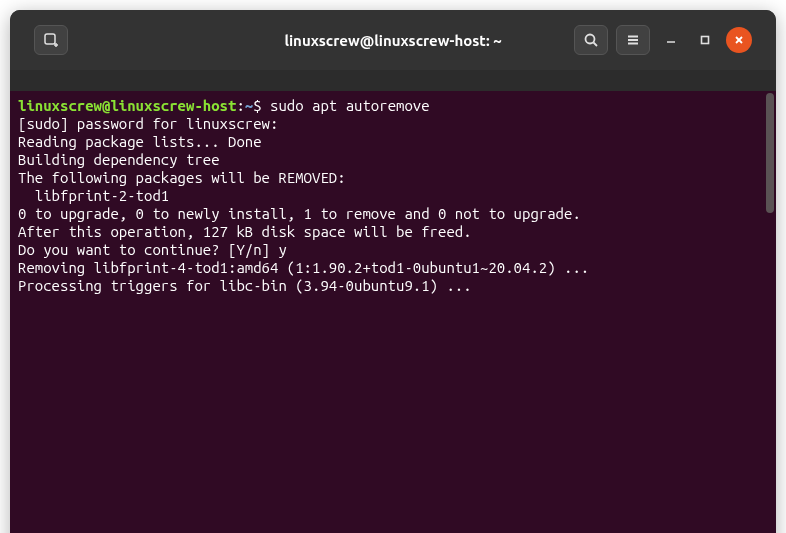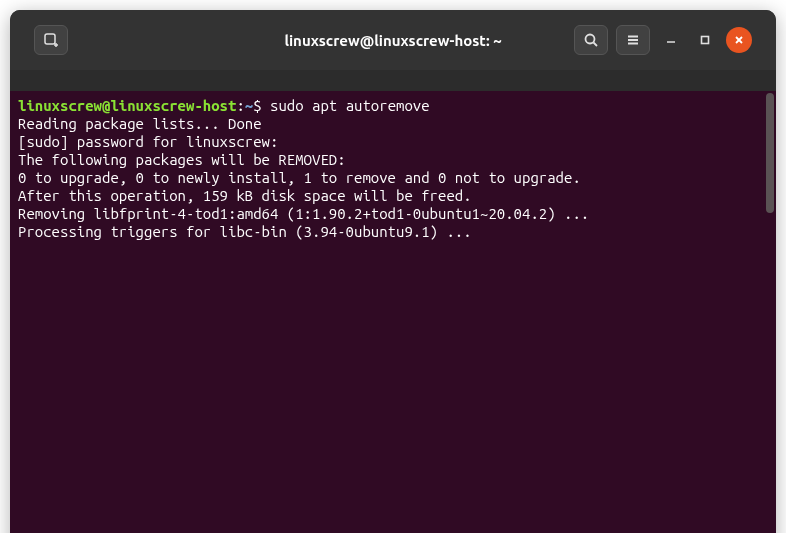--- a/index.html
+++ b/index.html
@@ -166,25 +166,28 @@
         <svg viewBox="0 0 12 12" stroke="currentColor" stroke-width="1.8">
           <line x1="3" y1="3" x2="9" y2="9"></line>
           <line x1="9" y1="3" x2="3" y2="9"></line>
         </svg>
       </div>
     </div>
   </div>
 
   <div class="terminal">
     <div class="line"><span class="user">linuxscrew@linuxscrew-host</span><span class="colon">:</span><span class="cwd">~</span><span class="dollar">$</span> <span class="cmd">sudo apt autoremove</span></div>
+    <div class="line">[sudo] password for linuxscrew:</div>
     <div class="line">Reading package lists... Done</div>
-    <div class="line">[sudo] password for linuxscrew:</div>
+    <div class="line">Building dependency tree</div>
     <div class="line">The following packages will be REMOVED:</div>
+    <div class="line">  libfprint-2-tod1</div>
     <div class="line">0 to upgrade, 0 to newly install, 1 to remove and 0 not to upgrade.</div>
-    <div class="line">After this operation, 159 kB disk space will be freed.</div>
+    <div class="line">After this operation, 127 kB disk space will be freed.</div>
+    <div class="line">Do you want to continue? [Y/n] y</div>
     <div class="line">Removing libfprint-4-tod1:amd64 (1:1.90.2+tod1-0ubuntu1~20.04.2) ...</div>
     <div class="line">Processing triggers for libc-bin (3.94-0ubuntu9.1) ...</div>
 
     <div class="scrollbar">
       <div class="thumb"></div>
     </div>
   </div>
 </div>
 
 </body></html>

